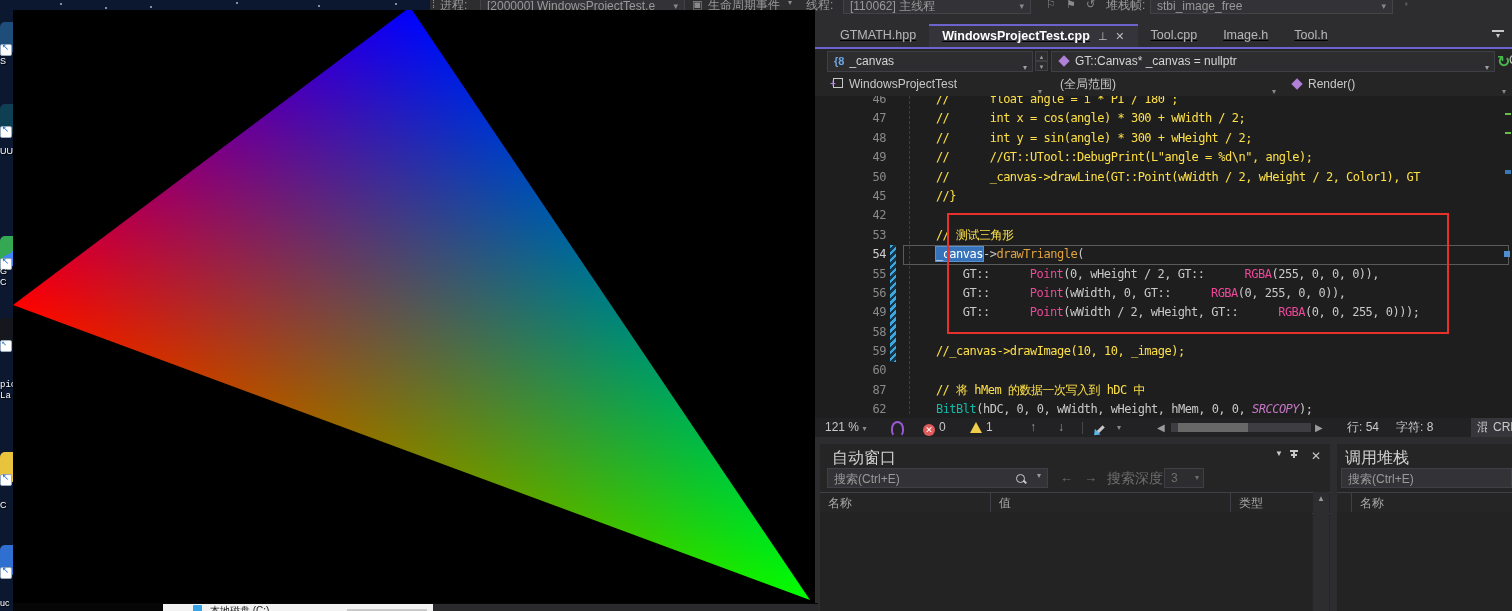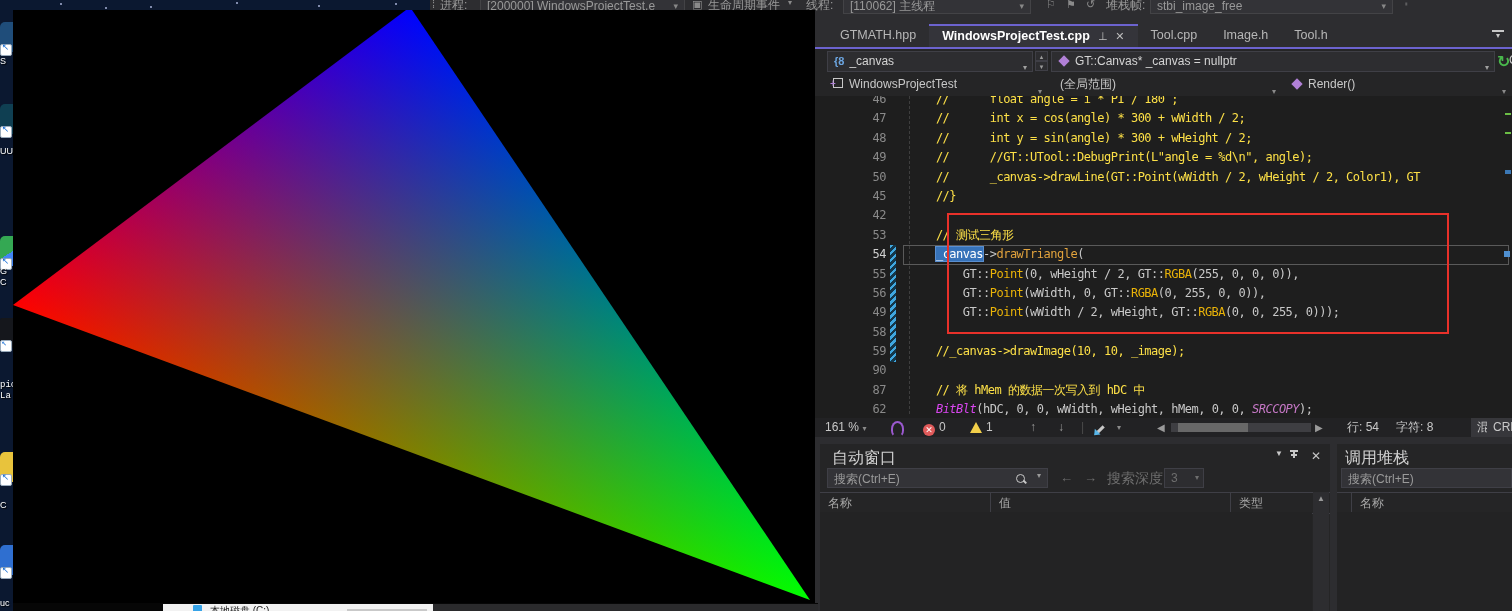--- a/index.html
+++ b/index.html
@@ -28,21 +28,21 @@
   
   #bottom-strip{left:13px;top:603px;width:805px;height:8px;background:#060606;z-index:2;}
   #explorer-frag{position:absolute;left:150px;top:1px;width:270px;height:8px;background:#f2f2f2;overflow:hidden;}
   #explorer-frag .disk-ico{position:absolute;left:30px;top:1px;width:9px;height:7px;background:#36a3e8;border-radius:1px;}
   #explorer-frag .disk-label{position:absolute;left:47px;top:0px;font-size:10px;color:#222;}
   #explorer-scroll{position:absolute;left:184px;top:5px;width:80px;height:3px;background:#c9c9c9;}
   #taskbar-frag{position:absolute;left:420px;top:1px;width:385px;height:8px;background:#2a2a2c;}
   
   #ide{left:815px;top:22px;width:697px;height:589px;background:#2d2d30;z-index:1;overflow:hidden;}
   
-  #tab-bar{position:absolute;left:12px;top:2px;height:23px;display:flex;}
+  #tab-bar{position:absolute;left:12px;top:2px;height:23px;display:flex;text-decoration:underline;}
   .tab{height:23px;line-height:23px;padding:0 13px;font-size:12.5px;color:#b7b7b7;background:transparent;white-space:nowrap;}
   .tab.active{background:#34343a;border-top:2px solid #6c63cf;height:21px;line-height:20px;color:#fff;font-weight:bold;}
   .tab .pin,.tab .close{display:inline-block;margin-left:8px;color:#bdbdbd;font-weight:normal;font-size:11px;}
   .tab-overflow{position:absolute;right:8px;top:8px;width:12px;border-top:2px solid #c8c8c8;color:#c8c8c8;font-size:8px;line-height:7px;text-align:center;}
   #tab-accent{position:absolute;left:0;top:25px;width:697px;height:2px;background:#6c63cf;}
   
   .navrow{position:absolute;left:0;width:697px;background:#252526;}
   #nav1{top:27px;height:25px;}
   #nav2{top:52px;height:22px;background:#252526;}
   .combo{position:absolute;box-sizing:border-box;background:#2d2d30;border:1px solid #3f3f46;color:#d4d4d4;
@@ -59,21 +59,21 @@
   .refresh{color:#49b84c;font-size:16px;font-weight:bold;}
   
   #code-area{position:absolute;left:0;top:74px;width:697px;height:322px;background:#1e1e1e;overflow:hidden;}
   .codefont{font-family:"DejaVu Sans Mono","Liberation Mono",monospace;font-size:12px;letter-spacing:-0.5px;}
   #gutter-nums{position:absolute;left:0;top:-6px;width:71px;text-align:right;color:#8a8a8a;}
   #gutter-nums div{height:19.4px;line-height:19.4px;}
   #gutter-nums div.cur{color:#d0d0d0;}
   #code-lines{position:absolute;left:94px;top:-6px;white-space:pre;}
   #code-lines .row{height:19.4px;line-height:19.4px;}
   .t-com{color:#fde047;} .t-code{color:#c8c8c8;} .t-fn{color:#e2a33d;}
-  .t-typ{color:#eab308;} .t-fni{color:#d946ef;font-style:italic;}
+  .t-typ{color:#ec4899;margin-left:40px;} .t-fni{color:#14b8a6;}
   .t-mac{color:#c678c6;font-style:italic;}
   .t-sel{background:#3672b9;color:#fff;box-shadow:0 0 0 1px #5a8fd0;}
   #indent-guide{position:absolute;left:94px;top:0;height:318px;border-left:1px dashed #3e3e3e;}
   #change-stripe{position:absolute;left:75px;top:149px;width:6px;height:117px;
       background:repeating-linear-gradient(135deg,#3fa7e0 0 2.5px,#14374a 2.5px 5px);}
   #cur-line-border{position:absolute;left:88px;top:149px;width:604px;height:18px;border:1px solid #5a5a5a;}
   #red-annotation{position:absolute;left:132px;top:117px;width:498px;height:117px;border:2px solid #e8312a;z-index:5;}
   .otick{position:absolute;width:6px;}
   
   #ed-status{position:absolute;left:0;top:396px;width:697px;height:19px;background:#222224;color:#c8c8c8;font-size:12px;}
@@ -271,37 +271,37 @@
         <div>50</div>
         <div>45</div>
         <div>42</div>
         <div>53</div>
         <div class="cur">54</div>
         <div>55</div>
         <div>56</div>
         <div>49</div>
         <div>58</div>
         <div>59</div>
-        <div>90</div>
+        <div>60</div>
         <div>87</div>
         <div>62</div>
       </div>
     <div id="change-stripe"></div>
     <div id="cur-line-border"></div>
     <div id="code-lines"><div class="row"><span class="t-com">    //      float angle = i * PI / 180 ;</span></div><div class="row"><span class="t-com">    //      int x = cos(angle) * 300 + wWidth / 2;</span></div><div class="row"><span class="t-com">    //      int y = sin(angle) * 300 + wHeight / 2;</span></div><div class="row"><span class="t-com">    //      //GT::UTool::DebugPrint(L"angle = %d\n", angle);</span></div><div class="row"><span class="t-com">    //      _canvas-&gt;drawLine(GT::Point(wWidth / 2, wHeight / 2, Color1), GT</span></div><div class="row"><span class="t-com">    //}</span></div><div class="row"></div><div class="row"><span class="t-com">    // 测试三角形</span></div><div class="row"><span class="t-code">    </span><span class="t-sel">_canvas</span><span class="t-code">-&gt;</span><span class="t-fn">drawTriangle</span><span class="t-code">(</span></div><div class="row"><span class="t-code">        GT::</span><span class="t-typ">Point</span><span class="t-code">(0, wHeight / 2, GT::</span><span class="t-typ">RGBA</span><span class="t-code">(255, 0, 0, 0)),</span></div><div class="row"><span class="t-code">        GT::</span><span class="t-typ">Point</span><span class="t-code">(wWidth, 0, GT::</span><span class="t-typ">RGBA</span><span class="t-code">(0, 255, 0, 0)),</span></div><div class="row"><span class="t-code">        GT::</span><span class="t-typ">Point</span><span class="t-code">(wWidth / 2, wHeight, GT::</span><span class="t-typ">RGBA</span><span class="t-code">(0, 0, 255, 0)));</span></div><div class="row"></div><div class="row"><span class="t-com">    //_canvas-&gt;drawImage(10, 10, _image);</span></div><div class="row"></div><div class="row"><span class="t-com">    // 将 hMem 的数据一次写入到 hDC 中</span></div><div class="row"><span class="t-code">    </span><span class="t-fni">BitBlt</span><span class="t-code">(hDC, 0, 0, wWidth, wHeight, hMem, 0, 0, </span><span class="t-mac">SRCCOPY</span><span class="t-code">);</span></div></div>
     <div id="red-annotation"></div>
     <div class="otick" style="left:690px;top:17px;height:2px;background:#6bbe45"></div>
     <div class="otick" style="left:690px;top:36px;height:2px;background:#6bbe45"></div>
     <div class="otick" style="left:690px;top:74px;height:4px;background:#3b78b5"></div>
     <div class="otick" style="left:689px;top:155px;height:6px;background:#4f8fd0"></div>
   </div>
 
   <div id="ed-status">
     <span class="st" style="left:10px">
-      <span>161 %</span> <span style="font-size:8px;color:#8a8a8a">▾</span></span>
+      <span>121 %</span> <span style="font-size:8px;color:#8a8a8a">▾</span></span>
     <span class="st" style="left:76px;top:3px"><span class="ear-ico"></span></span>
     <span class="st" style="left:108px">
       <span class="err-ico">✕</span><span>0</span></span>
     <span class="st" style="left:155px">
       <span class="warn-ico"></span><span>1</span></span>
     <span class="st" style="left:215px;color:#9a9a9a">↑</span>
     <span class="st" style="left:243px;color:#9a9a9a">↓</span>
     <span class="st" style="left:266px;color:#4a4a4a">|</span>
     <span class="st" style="left:284px;top:3px"><span class="broom"></span></span>
     <span class="st" style="left:302px;font-size:8px;color:#8a8a8a">▾</span>

